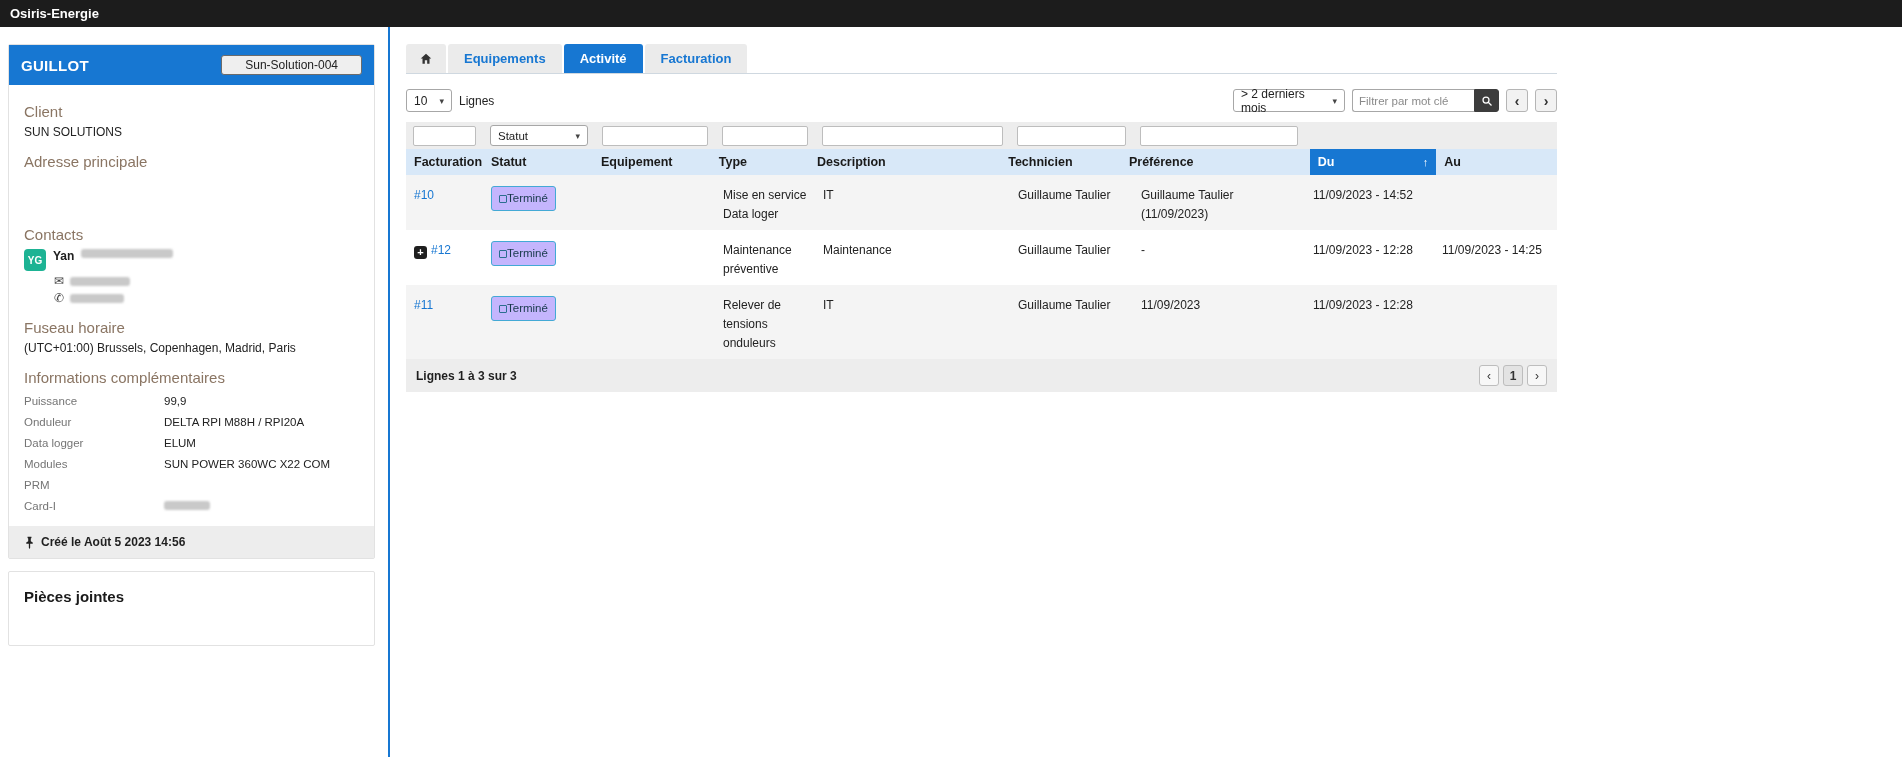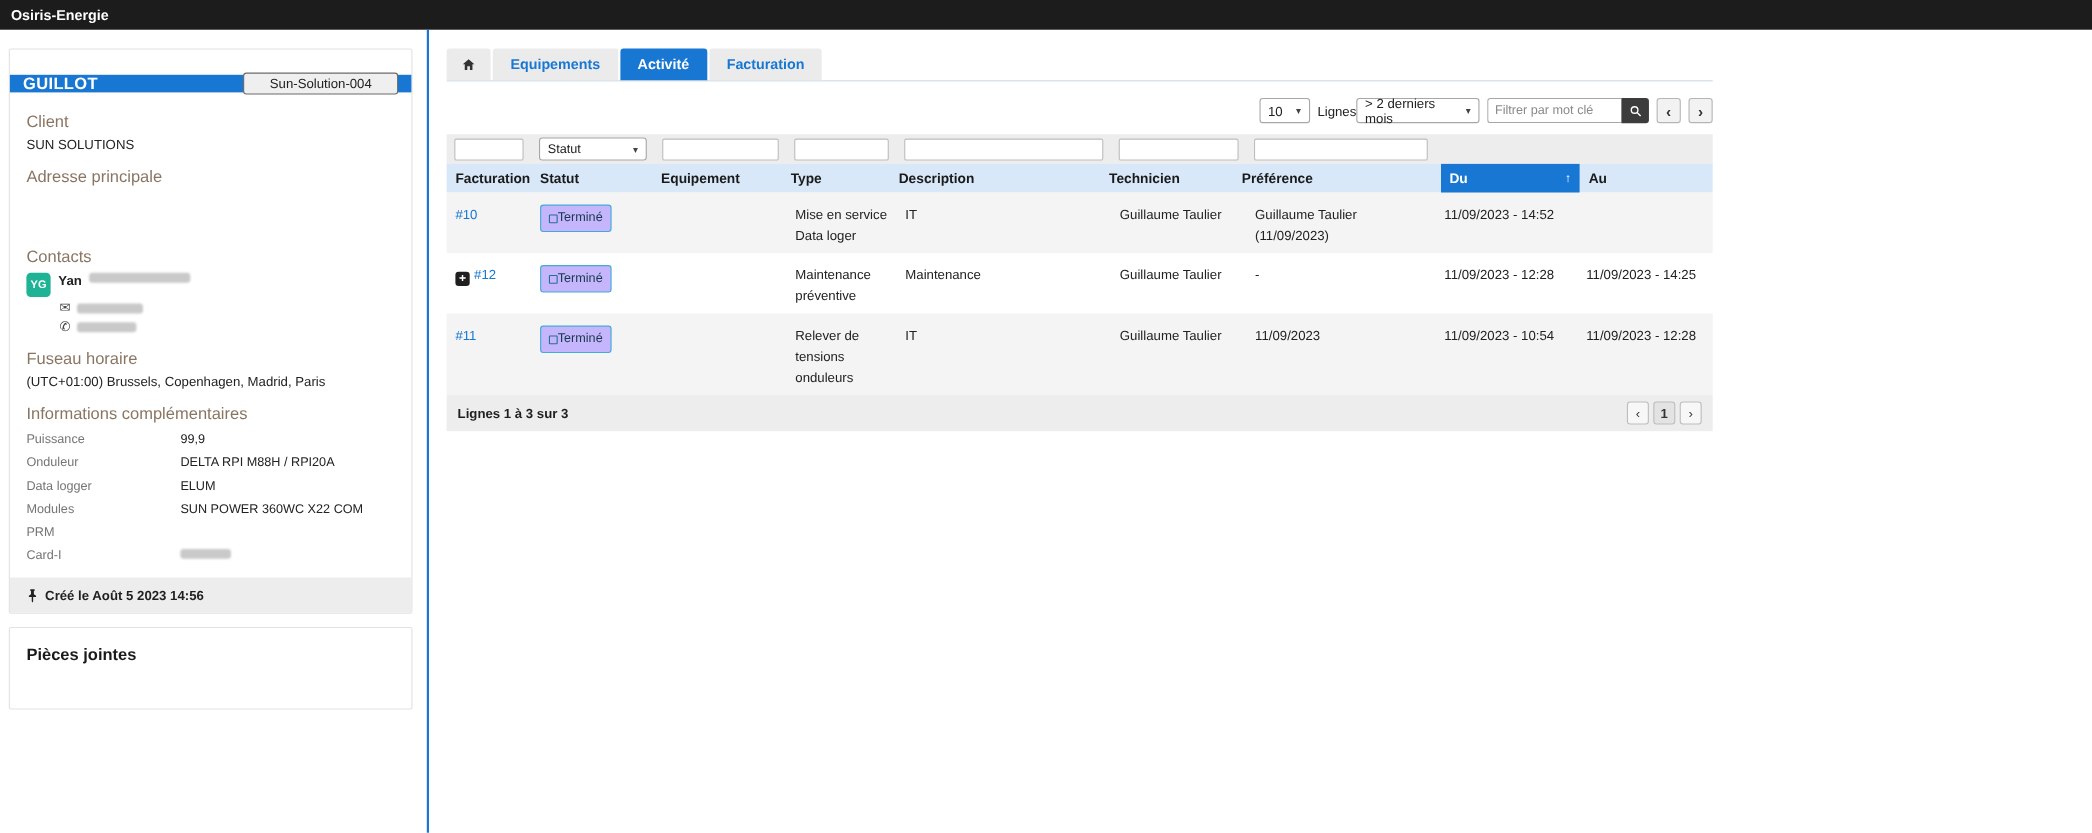--- a/index.html
+++ b/index.html
@@ -7,21 +7,21 @@
 
   
   .topbar { position:absolute; left:0; top:0; width:1902px; height:27px; background:#1c1c1c; display:flex; align-items:center; padding:0 10px; }
   .topbar .title { color:#fff; font-size:13px; font-weight:bold; }
 
   .vdivider { position:absolute; left:388px; top:27px; width:2px; height:730px; background:#1777d2; }
 
   
   .sidebar { position:absolute; left:8px; top:44px; width:367px; }
   .card { background:#fff; border:1px solid #e2e2e2; border-radius:2px; }
-  .card-header { background:#1777d2; color:#fff; height:16px; display:flex; align-items:center; justify-content:space-between; padding:0 12px;margin-top:23px; }
+  .card-header { background:#1777d2; color:#fff; height:40px; display:flex; align-items:center; justify-content:space-between; padding:0 12px; }
   .card-header .name { font-size:15px; font-weight:bold; letter-spacing:.3px; }
   .ref-badge { background:#efefef; border:1px solid #6b6b6b; border-radius:3px; color:#222; font-size:12px; padding:2px 23px; }
   .card-body { padding:10px 15px 0 15px; }
   .sec-h { color:#8a7563; font-size:15px; margin-top:14px; }
   .sec-h:first-child { margin-top:8px; }
   .sec-v { font-size:12px; color:#222; margin-top:5px; }
   .addr-spacer { height:52px; }
   .contact-line { display:flex; gap:7px; margin-top:6px; }
   .avatar { width:22px; height:22px; border-radius:4px; background:#1db394; color:#fff; font-size:10px; font-weight:bold; display:flex; align-items:center; justify-content:center; }
   .contact-name { font-size:12px; font-weight:bold; }
@@ -34,21 +34,21 @@
   .attach-card { margin-top:12px; padding:16px 15px 40px 15px; }
   .attach-title { font-size:15px; font-weight:bold; color:#1a1a1a; }
 
   
   .main { position:absolute; left:406px; top:44px; width:1151px; }
   .tabs { display:flex; gap:2px; border-bottom:1px solid #cfd8e0; }
   .tab { height:29px; display:flex; align-items:center; padding:0 16px; background:#ebebeb; color:#1777d2; font-size:13px; font-weight:bold; border-radius:3px 3px 0 0; cursor:pointer; }
   .tab.active { background:#1777d2; color:#fff; }
   .tab.icon-tab { padding:0 13px; }
 
-  .toolbar { margin-top:15px; display:flex; align-items:center; justify-content:flex-end; }
+  .toolbar { margin-top:15px; display:flex; align-items:center; justify-content:space-between; }
   .tleft, .tright { display:flex; align-items:center; gap:7px; }
   .fake-select { display:inline-flex; align-items:center; justify-content:space-between; gap:10px; border:1px solid #a7a7a7; background:#fff; border-radius:3px; height:23px; padding:0 7px; font-size:12px; color:#222; cursor:pointer; }
   .fake-select .caret { font-size:9px; color:#444; }
   .lines-label { font-size:12px; color:#222; }
   .search-wrap { display:flex; }
   .search-input { width:122px; height:23px; border:1px solid #a7a7a7; border-right:none; border-radius:3px 0 0 3px; font-size:11.5px; padding:0 6px; color:#222; font-family:"Liberation Sans",sans-serif; }
   .search-input::placeholder { color:#8a8a8a; }
   .search-btn { width:25px; height:23px; background:#3c3c3c; border:1px solid #3c3c3c; border-radius:0 3px 3px 0; display:flex; align-items:center; justify-content:center; cursor:pointer; }
   .pg-btn { width:22px; height:23px; background:#f2f2f2; border:1px solid #b5b5b5; border-radius:3px; display:flex; align-items:center; justify-content:center; font-size:14px; font-weight:bold; color:#333; cursor:pointer; }
 
@@ -275,21 +275,20 @@
             <span>Terminé</span>
           </span>
       </div>
       <div class="td c-equip"></div>
       <div class="td c-type pre">Relever de
 tensions
 onduleurs</div>
       <div class="td c-desc">IT</div>
       <div class="td c-tech">Guillaume Taulier</div>
       <div class="td c-pref">11/09/2023</div>
-      <div class="td c-du">11/09/2023 - 10:54</div>
       <div class="td c-au">11/09/2023 - 12:28</div>
     </div>
   </div>
 
   <div class="tfoot">
     <span class="summary">Lignes 1 à 3 sur 3</span>
     <span class="pager">
       <span class="pbtn">‹</span>
       <span class="pbtn current">1</span>
       <span class="pbtn">›</span>

